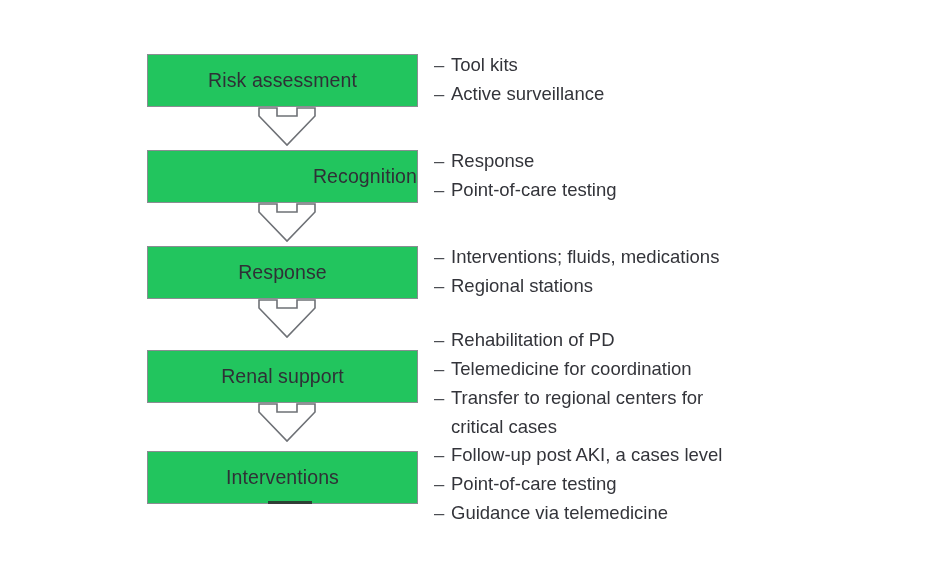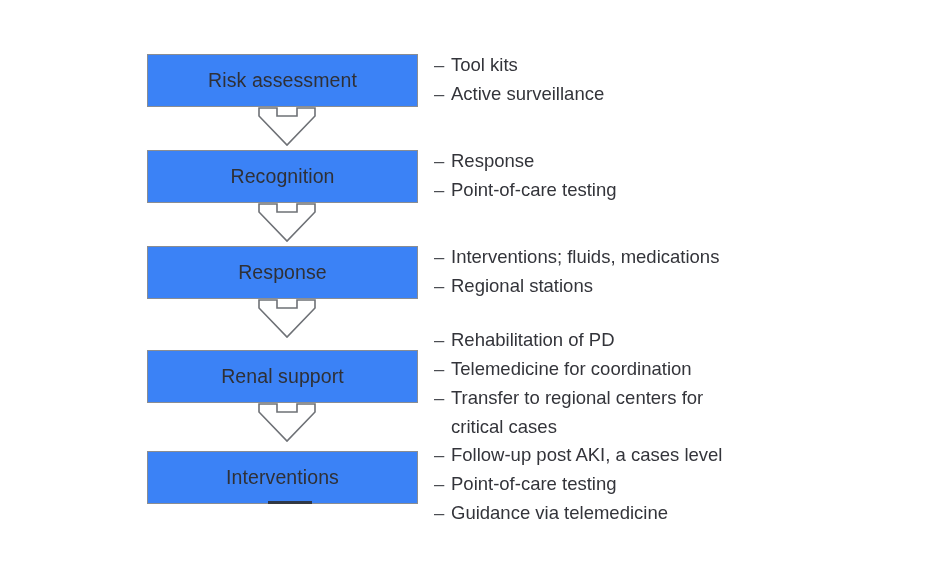--- a/index.html
+++ b/index.html
@@ -28,21 +28,21 @@
     left: 0;
     width: 940px;
   }
 
   .stage-box {
     position: absolute;
     left: 147px;
     width: 271px;
     box-sizing: border-box;
     border: 1.6px solid #8a8d92;
-    background: #3b82f6;
+    background: #22c55e;
     display: flex;
     align-items: center;
     justify-content: center;
   }
 
   .stage-label {
     font-size: 19.5px;
     font-weight: 400;
     letter-spacing: 0.1px;
     color: #2f3036;
@@ -121,21 +121,21 @@
     </div>
   </div>
 
   <div class="connector" style="top:107px;">
     <svg viewBox="0 0 80 40" xmlns="http://www.w3.org/2000/svg">
       <path d="M 12 1 L 30 1 L 30 9 L 50 9 L 50 1 L 68 1 L 68 9 L 40 38 L 12 9 Z"></path>
     </svg>
   </div>
 
   <div class="stage-row" style="top:0;">
-    <div class="stage-box" style="top:150px; height:53px;">
+    <div class="stage-box" style="top:150px; height:53px;justify-content:flex-end;">
       <span class="stage-label">Recognition</span>
     </div>
     <div class="detail-list" style="top:146px;">
       <div class="detail-item">
         <span class="detail-dash">–</span>
         <span class="detail-text">Response</span>
       </div>
       <div class="detail-item">
         <span class="detail-dash">–</span>
         <span class="detail-text">Point-of-care testing</span>

